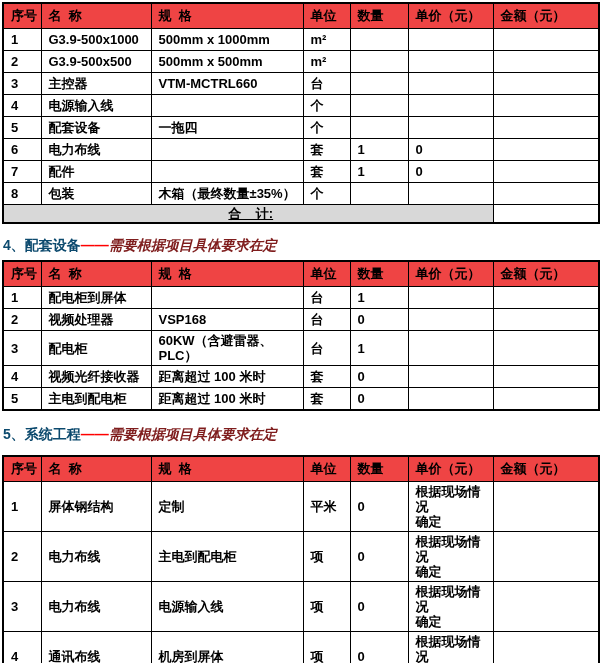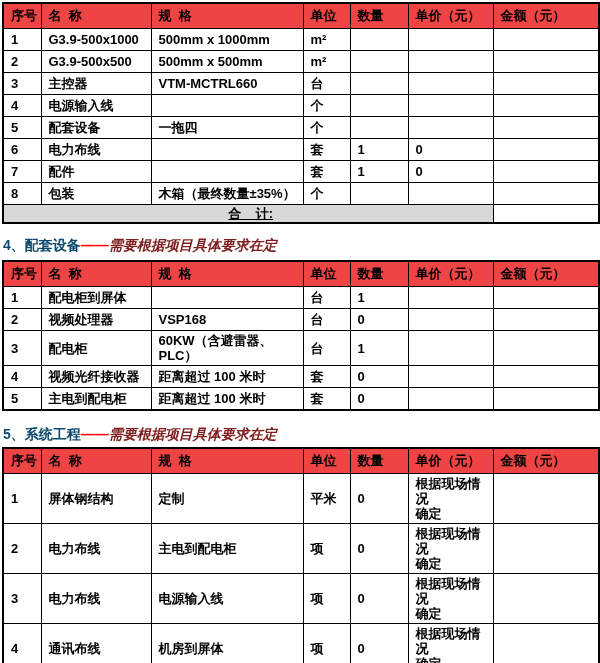--- a/index.html
+++ b/index.html
@@ -68,21 +68,21 @@
   }
   .quote-table td.align-center { text-align: center; }
 
   .section-title {
     margin: 12px 0 6px 3px;
     font-size: 14px;
     font-weight: bold;
     line-height: 18px;
     white-space: pre;
   }
-  .section-title.second { margin-top: 14px; margin-bottom: 4px; }
+  .section-title.second { margin-top: 14px; margin-bottom: 12px; }
   .sec-label { color: #0c4a6e; text-align: center; }
   .sec-dash  { color: #ff0000; }
   .sec-note  { color: #7f1d1d; font-style: italic; }
 </style>
 </head>
 <body>
 
 <div class="page">
 
   <table class="quote-table">

